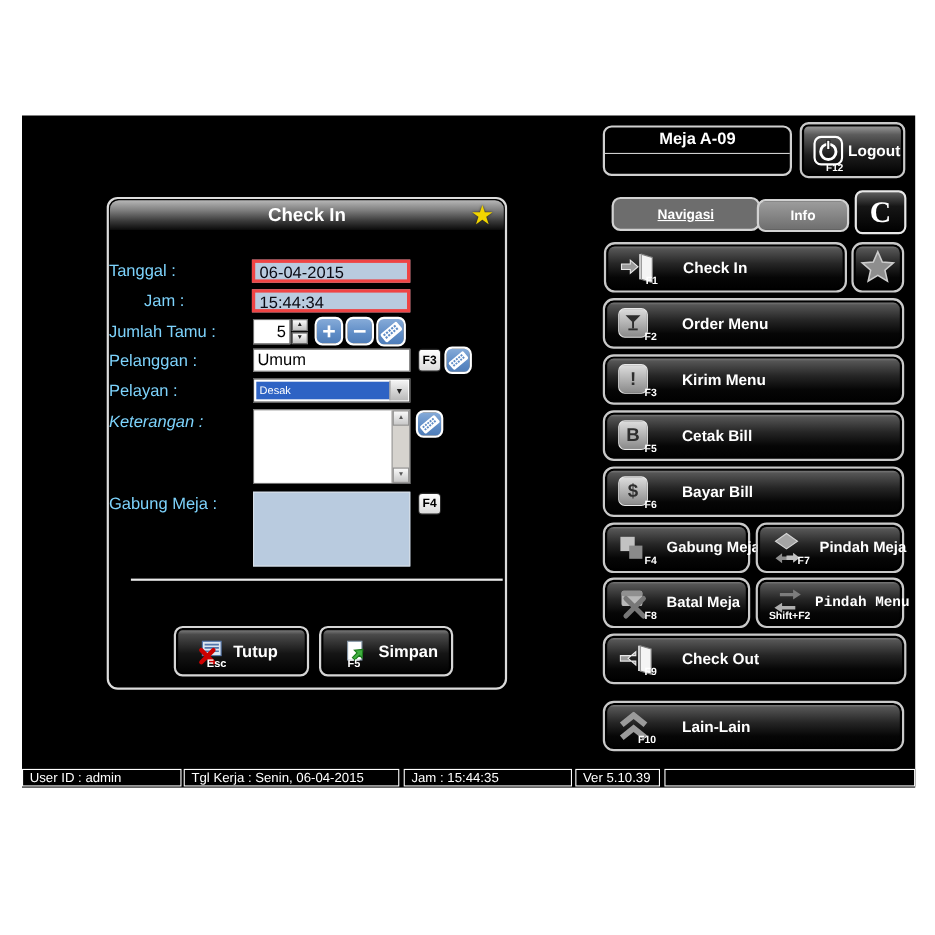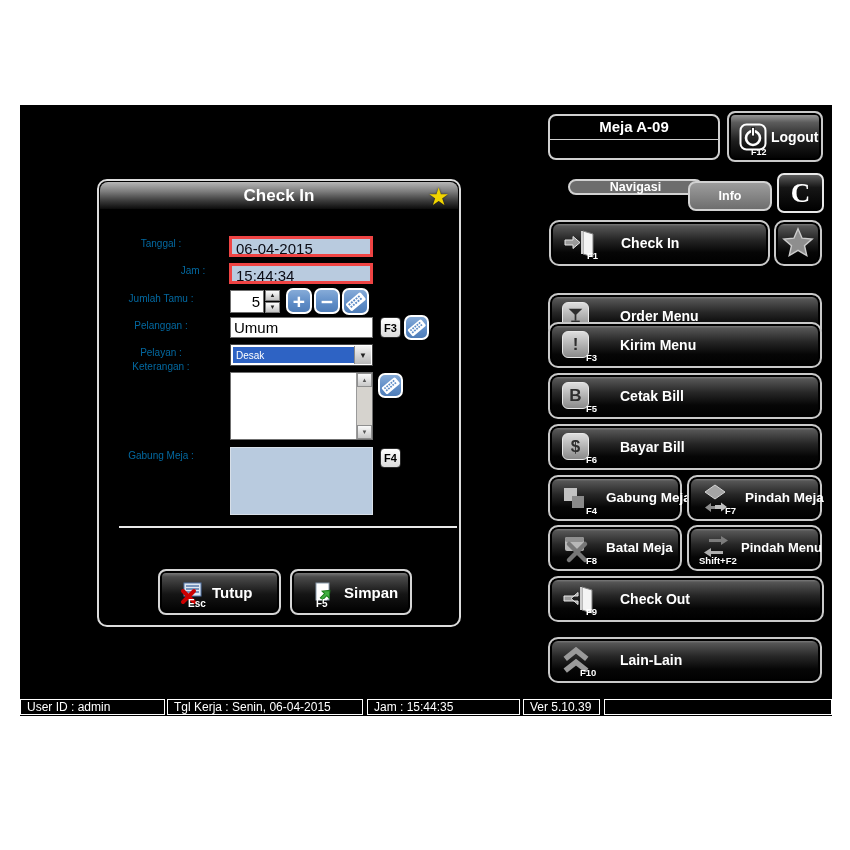--- a/index.html
+++ b/index.html
@@ -20,21 +20,21 @@
          display:flex;align-items:center;justify-content:center;}
 
   
   .dlg{position:absolute;left:77px;top:74px;width:364px;height:448px;background:#000;
        border:2px solid #dcdcdc;border-radius:10px;box-sizing:border-box;box-shadow:inset 0 0 0 2px #000;}
   .dlg-title{position:absolute;left:1px;top:1px;right:1px;height:27px;border-radius:8px 8px 0 0;
        background:linear-gradient(180deg,#b7b7b7 0%,#7d7d7d 35%,#3a3a3a 70%,#0b0b0b 100%);
        color:#fff;font-size:17px;font-weight:bold;text-align:center;line-height:27px;}
   .dlg-star{position:absolute;right:10px;top:1px;font-size:21px;color:#f2d500;
        text-shadow:0 0 2px #201c00;line-height:27px;}
-  .flabel{position:absolute;left:0;width:124px;text-align:center;color:#0369a1;font-size:10px;height:18px;}
+  .flabel{position:absolute;left:0;width:124px;text-align:left;color:#7dd3fc;font-size:15px;height:18px;}
   .bluefield{position:absolute;background:#b9cbdf;border:3px solid #ef4444;box-sizing:border-box;
        color:#0b0b14;font-size:15px;padding:1px 4px;line-height:17px;}
   .wfield{position:absolute;background:#fff;border:1px solid #6f6f6f;box-sizing:border-box;
        color:#000;font-size:15px;padding:0 3px;font-family:"Liberation Sans",sans-serif;}
   .bluebtn{position:absolute;background:linear-gradient(180deg,#86abd8 0%,#5e8cc6 60%,#4f7db8 100%);
        border:2px solid #fff;border-radius:7px;box-sizing:border-box;color:#fff;
        display:flex;align-items:center;justify-content:center;cursor:pointer;}
   .bluebtn.pm{font-size:21px;font-weight:bold;line-height:1;}
   .fkeybtn{position:absolute;background:linear-gradient(180deg,#fff,#dcdcdc);border:1.5px solid #2a2a2a;
        border-radius:4px;box-sizing:border-box;color:#000;font-size:11px;font-weight:bold;
@@ -152,21 +152,21 @@
             </g>
           </svg>
     </div>
 
     <div class="flabel" style="top:166px;">Pelayan :</div>
     <div class="combo" style="left:131px;top:163px;width:143px;height:22px;">
       <div class="combo-sel">Desak</div>
       <div class="combo-btn">▼</div>
     </div>
 
-    <div class="flabel" style="top:180px;">Keterangan :</div>
+    <div class="flabel" style="top:194px;font-style:italic;">Keterangan :</div>
     <div class="txtarea" style="left:131px;top:191px;width:143px;height:68px;">
       <div class="vscroll">
         <div class="scroll-b" style="top:0;">▲</div>
         <div class="scroll-b" style="bottom:0;">▼</div>
       </div>
     </div>
     <div class="bluebtn" style="left:279px;top:192px;width:25px;height:25px;">
       <svg width="19" height="19" viewBox="0 0 24 24">
             <g transform="rotate(-40 12 12)">
               <rect x="1" y="7" width="22" height="11" rx="2" fill="#fff"></rect>
@@ -227,42 +227,42 @@
       <svg width="28" height="28" viewBox="0 0 28 28">
             <rect x="1.5" y="1.5" width="25" height="25" rx="6" fill="none" stroke="#fff" stroke-width="2"></rect>
             <circle cx="14" cy="15" r="7" fill="none" stroke="#fff" stroke-width="2.6"></circle>
             <rect x="12.6" y="4.5" width="2.8" height="8.5" fill="#fff" stroke="#111" stroke-width="0.8"></rect>
           </svg>
     </span>
     <span class="lbl">Logout</span>
     <span class="sc">F12</span>
   </div>
 
-  <div class="tab active" style="left:548px;top:74px;width:135px;height:16px;">Navigasi</div>
+  <div class="tab active" style="left:536px;top:74px;width:135px;height:31px;text-decoration:underline;">Navigasi</div>
   <div class="tab idle" style="left:668px;top:76px;width:84px;height:30px;">Info</div>
   <div class="cbtn">C</div>
 
   <div class="gbtn" style="left:529px;top:115px;width:221px;height:46px;">
     <span class="ic">
       <svg width="34" height="30" viewBox="0 0 34 30">
             <polygon points="20,2 30,5 30,28 20,25" fill="#f4f4f4" stroke="#7d7d7d"></polygon>
             <rect x="18" y="2" width="2" height="23" fill="#cfcfcf"></rect>
             <polygon points="2,11 10,11 10,7.5 17,13.5 10,19.5 10,16 2,16" fill="#9a9a9a" stroke="#e8e8e8"></polygon>
           </svg>
     </span>
     <span class="lbl">Check In</span>
     <span class="sc">F1</span>
   </div>
   <div class="gbtn" style="left:754px;top:115px;width:48px;height:46px;">
     <svg style="position:absolute;left:5px;top:4px;" width="34" height="34" viewBox="0 0 24 24">
           <path d="M12 2l2.9 6.6 7.1.6-5.4 4.7 1.6 7-6.2-3.7-6.2 3.7 1.6-7L2 9.2l7.1-.6z" fill="#8e8e8e" stroke="#cdcdcd"></path>
         </svg>
   </div>
 
-  <div class="gbtn" style="left:528px;top:166px;width:274px;height:46px;margin-top:22px;">
+  <div class="gbtn" style="left:528px;top:166px;width:274px;height:46px;">
     <span class="ic badge">
       <svg width="17" height="17" viewBox="0 0 20 20">
             <polygon points="2,2 18,2 10,10" fill="#2e2e2e"></polygon>
             <rect x="9" y="9" width="2" height="7" fill="#2e2e2e"></rect>
             <rect x="5" y="16" width="10" height="2" fill="#2e2e2e"></rect>
           </svg>
     </span>
     <span class="lbl">Order Menu</span>
     <span class="sc">F2</span>
   </div>
@@ -318,21 +318,21 @@
     <span class="lbl">Batal Meja</span>
     <span class="sc">F8</span>
   </div>
   <div class="gbtn half" style="left:667px;top:420px;width:135px;height:46px;">
     <span class="ic" style="top:8px;">
       <svg width="30" height="26" viewBox="0 0 30 26">
             <polygon points="8,4 20,4 20,1 27,5.5 20,10 20,7 8,7" fill="#7c7c7c"></polygon>
             <polygon points="22,16 10,16 10,13 3,17.5 10,22 10,19 22,19" fill="#aeaeae"></polygon>
           </svg>
     </span>
-    <span class="lbl" style="left:52px;font-size:13px;">Pindah Menu</span>
+    <span class="lbl" style="left:52px;font-size:13px;font-family:Liberation Mono, monospace;">Pindah Menu</span>
     <span class="sc" style="left:10px;">Shift+F2</span>
   </div>
 
   <div class="gbtn" style="left:528px;top:471px;width:276px;height:46px;">
     <span class="ic">
       <svg width="34" height="30" viewBox="0 0 34 30">
             <polygon points="20,2 30,5 30,28 20,25" fill="#f4f4f4" stroke="#7d7d7d"></polygon>
             <rect x="18" y="2" width="2" height="23" fill="#cfcfcf"></rect>
             <polygon points="16,11 16,7.5 9,13.5 16,19.5 16,16 2,16 2,11" fill="#9a9a9a" stroke="#e8e8e8" transform="translate(0,0)"></polygon>
           </svg>

